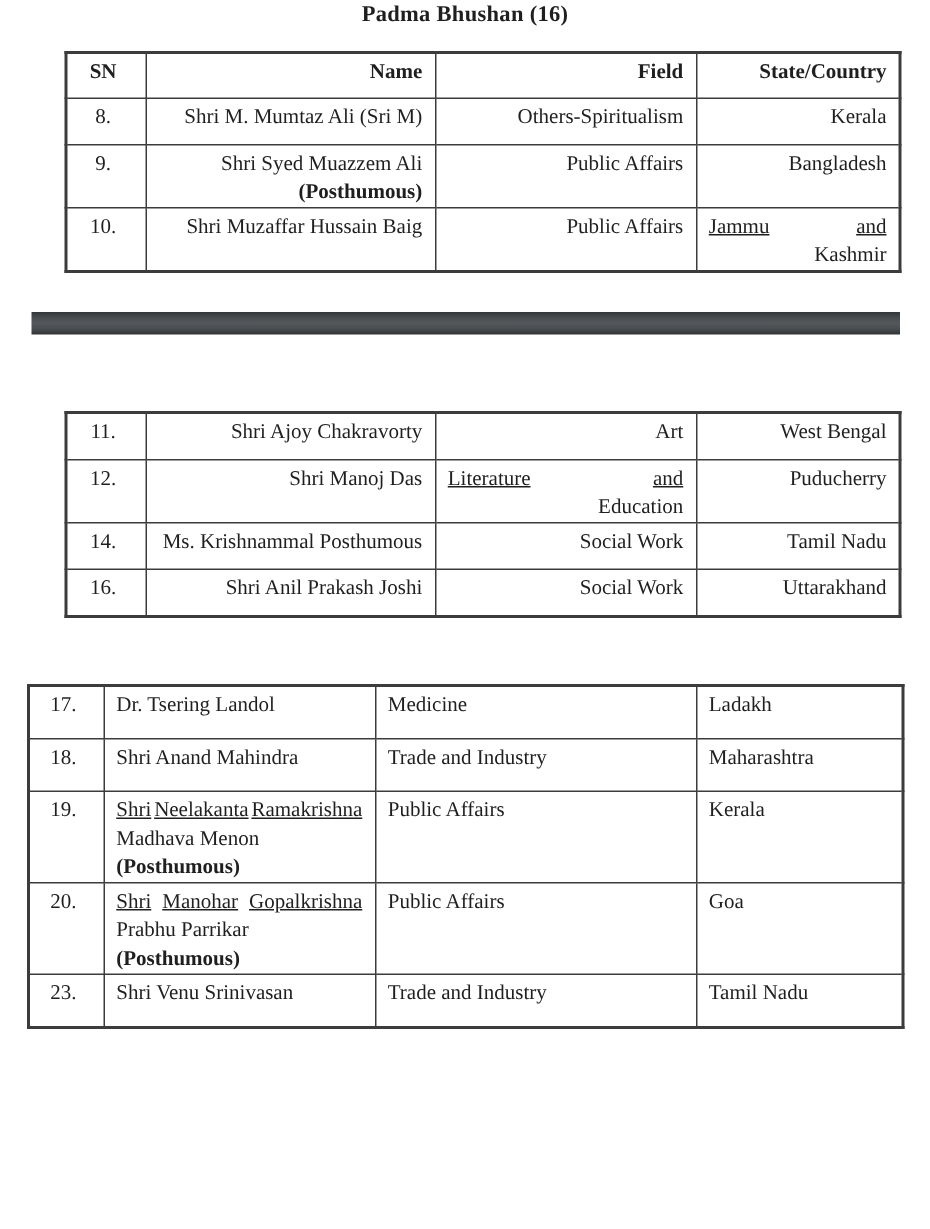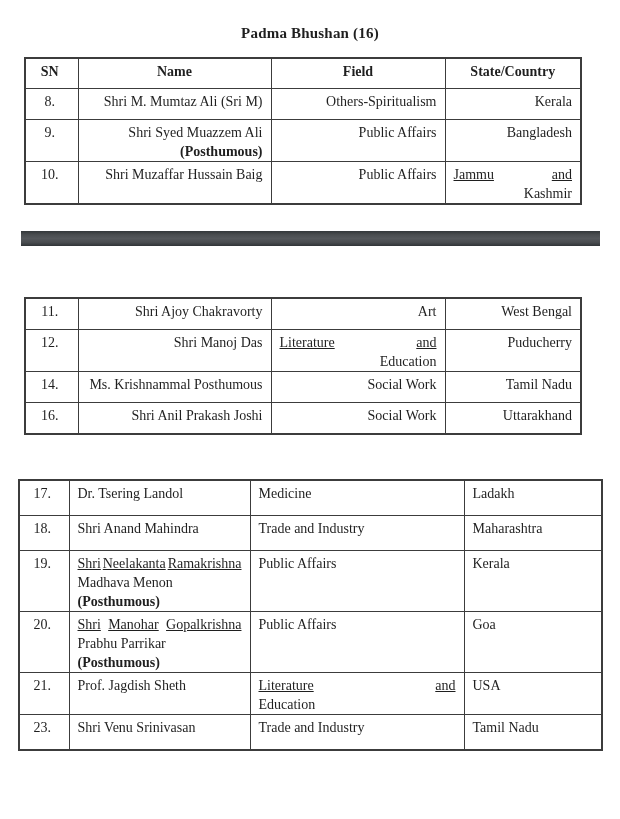--- a/index.html
+++ b/index.html
@@ -15,48 +15,48 @@
     color:var(--text);
   }
   .page{
     position:relative;
     width:620px;height:819px;
     background:var(--background);
     overflow:hidden;
   }
   .doc-title{
     margin:0;
-    padding-top:25px;
+    padding-top:2px;
     text-align:center;
     font-size:15px;
     line-height:16px;
     font-weight:bold;
     letter-spacing:0.2px;
   }
   table.tbl{
     border-collapse:collapse;
     table-layout:fixed;
     border:2px solid var(--border);
     font-size:14px;
     margin:0;
   }
-  table.tbl-a{width:556px;margin-left:24px;}
+  table.tbl-a{width:556px;margin-left:43px;}
   table.tbl-b{width:583px;margin-left:18px;}
   #table-part1{margin-top:16px;}
   #table-part2{margin-top:51px;}
   #table-part3{margin-top:44px;}
   .tbl th, .tbl td{
     border:1px solid var(--border);
     vertical-align:top;
     padding:3px 8px 0 8px;
     line-height:19px;
     overflow:hidden;
   }
   .tbl th{
-    text-align:center;
+    text-align:right;
     font-weight:bold;
     height:26px;
   }
   .tbl-a td{height:27px;text-align:right;}
   .tbl-b td{height:31px;margin-left:19px;}
   .tbl th.sn, .tbl td.sn{
     text-align:center;
     padding-left:2px;
     padding-right:6px;
   }
@@ -292,38 +292,20 @@
           </td>
           <td>
             <div>Public Affairs</div>
           </td>
           <td>
             <div>Goa</div>
           </td>
         </tr>
         <tr>
           <td class="sn">
-            <div>21.</div>
-          </td>
-          <td>
-            <div>Prof. Jagdish Sheth</div>
-          </td>
-          <td>
-            <div class="jline">
-              <span>Literature</span>
-              <span>and</span>
-            </div>
-            <div>Education</div>
-          </td>
-          <td>
-            <div>USA</div>
-          </td>
-        </tr>
-        <tr>
-          <td class="sn">
             <div>23.</div>
           </td>
           <td>
             <div>Shri Venu Srinivasan</div>
           </td>
           <td>
             <div>Trade and Industry</div>
           </td>
           <td>
             <div>Tamil Nadu</div>

